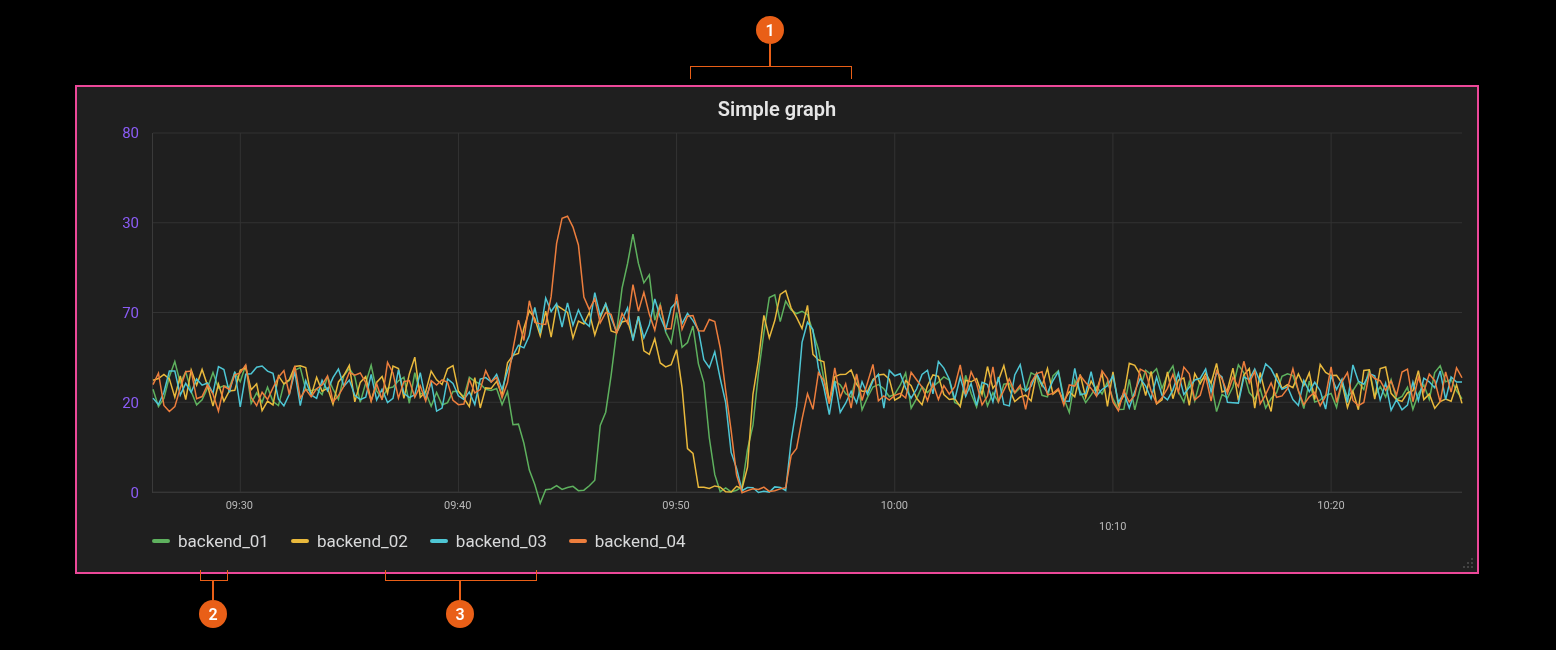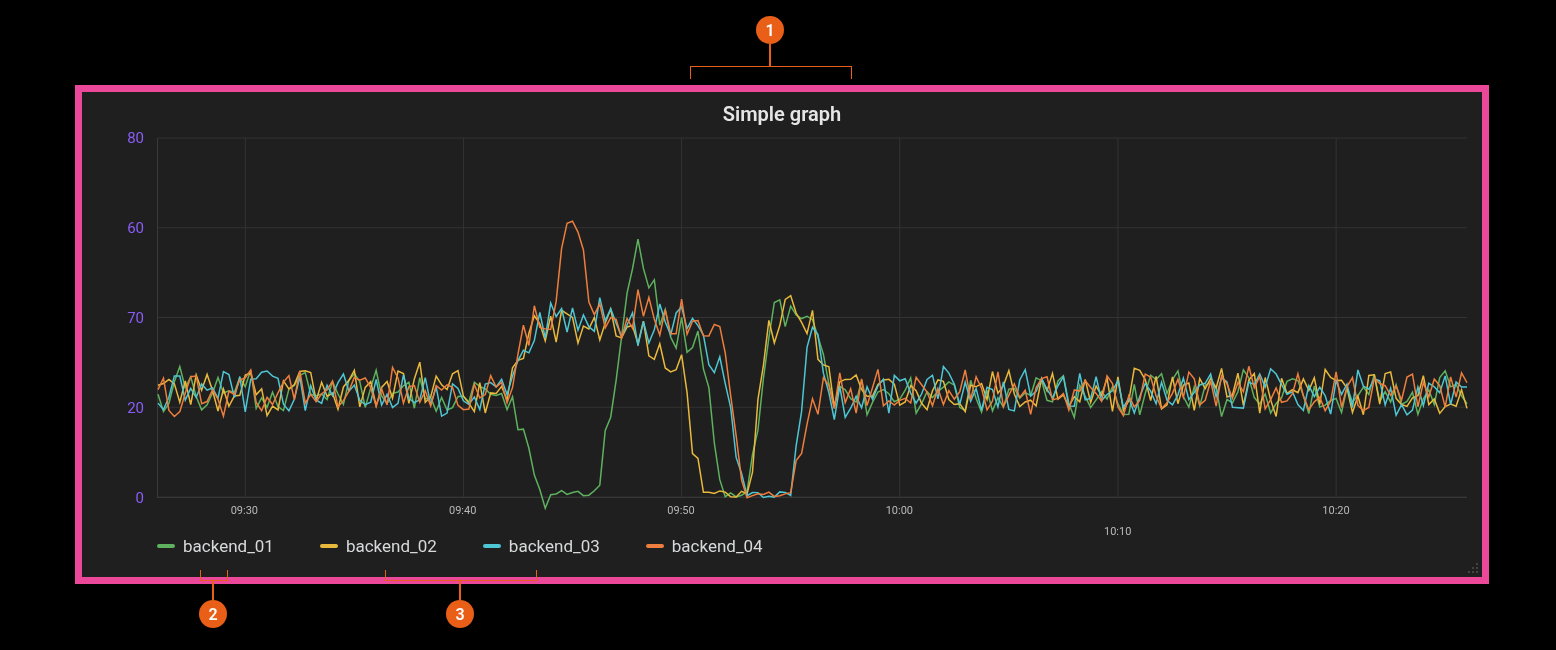--- a/index.html
+++ b/index.html
@@ -12,21 +12,21 @@
     height: 650px;
     position: relative;
   }
   .panel {
     position: absolute;
     left: 75px;
     top: 85px;
     width: 1400px;
     height: 485px;
     background: #1f1f1f;
-    border: 7px solid #ec4899;
+    border: 2px solid #ec4899;
   }
   .panel-title {
     text-align: center;
     font-size: 20px;
     font-weight: 600;
     color: #e6e6e6;
     padding-top: 10px;
     padding-bottom: 6px;
     height: 30px;
   }
@@ -88,21 +88,21 @@
     position: absolute;
     top: 6px;
     transform: translateX(-50%);
     font-size: 11px;
     color: #b8b8b8;
   }
   .legend {
     margin-left: 75px;
     margin-right: 15px;
     display: flex;
-    gap: 46px;
+    gap: 22px;
     font-size: 17px;
     color: #d8d9da;
     padding-top: 4px;
   }
   .legend-item {
     display: flex;
     align-items: center;
     gap: 8px;
     cursor: pointer;
   }
@@ -170,21 +170,21 @@
 <div class="panel">
   <div class="panel-title">
     <span>Simple graph</span>
   </div>
 
   <div class="chart-wrap">
     <div class="y-axis" id="y-axis">
         <div class="y-tick" style="top: 360px;">0</div>
         <div class="y-tick" style="top: 270px;">20</div>
         <div class="y-tick" style="top: 180px;">70</div>
-        <div class="y-tick" style="top: 90px;">60</div>
+        <div class="y-tick" style="top: 90px;">30</div>
         <div class="y-tick" style="top: 0px;">80</div>
       </div>
     <div class="plot" id="plot">
       <svg id="plot-svg" viewBox="0 0 1310 360" preserveAspectRatio="none">
           <line x1="0" x2="1310" y1="360" y2="360" class="gridline-h"></line>
           <line x1="0" x2="1310" y1="270" y2="270" class="gridline-h"></line>
           <line x1="0" x2="1310" y1="180" y2="180" class="gridline-h"></line>
           <line x1="0" x2="1310" y1="90" y2="90" class="gridline-h"></line>
           <line x1="0" x2="1310" y1="0" y2="0" class="gridline-h"></line>
           <line y1="0" y2="360" x1="87.33333333333333" x2="87.33333333333333" class="gridline-v"></line>

